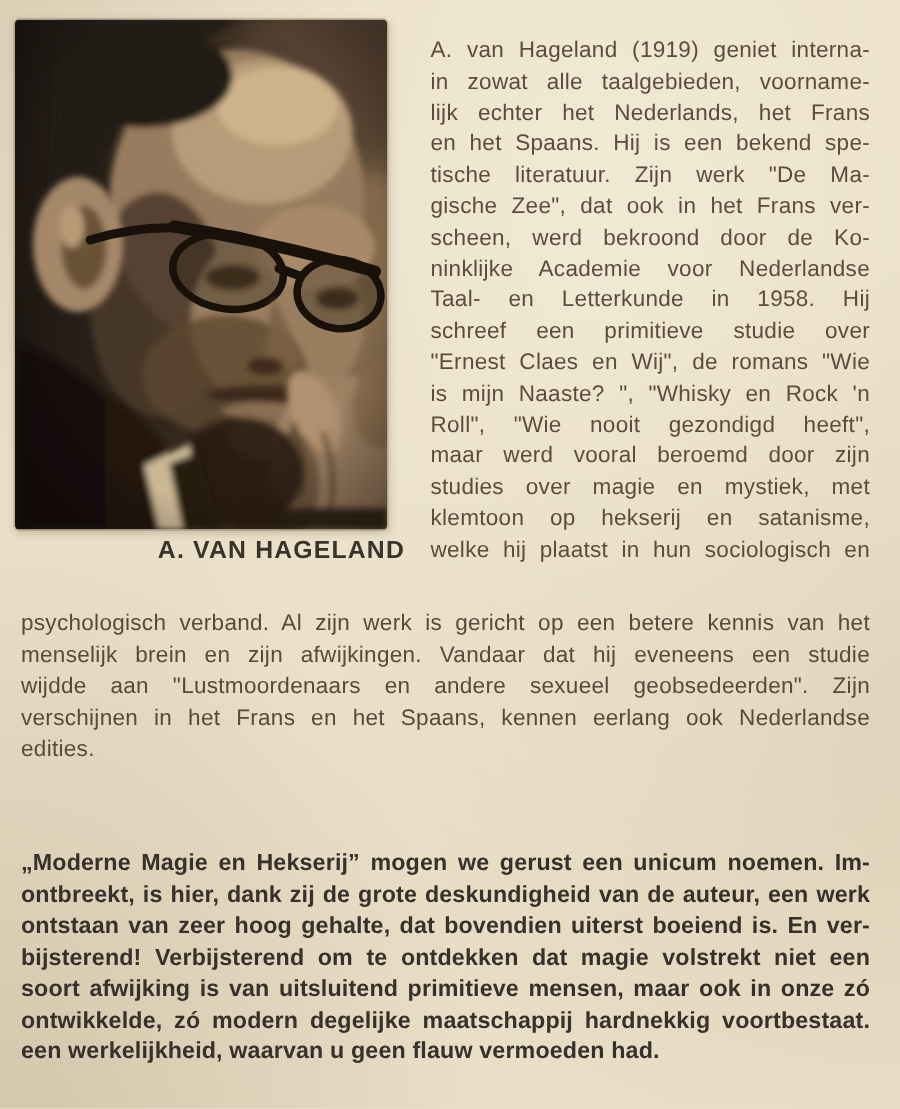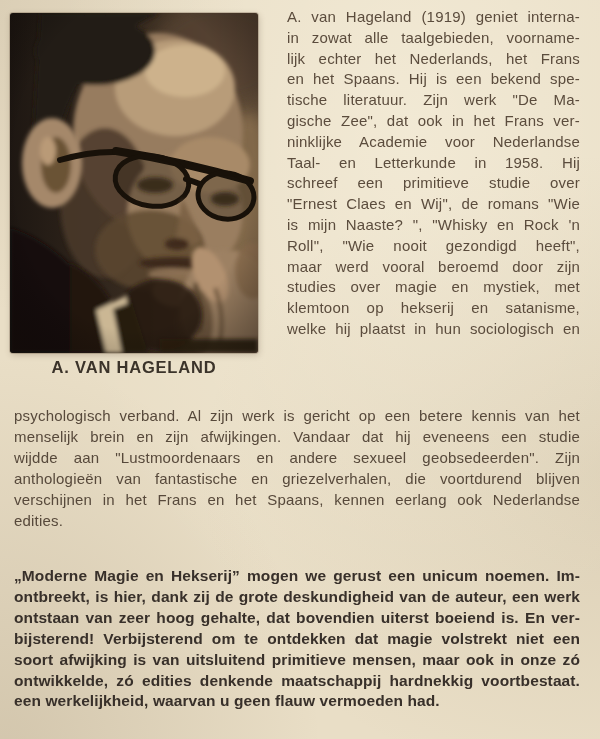--- a/index.html
+++ b/index.html
@@ -18,28 +18,28 @@
       radial-gradient(ellipse at 102% 64%, rgba(148,128,94,.14), transparent 48%),
       radial-gradient(ellipse at -2% 0%, rgba(130,110,80,.14), transparent 30%);
   }
   .photo{
     position:absolute;left:10px;top:13px;width:248px;height:340px;margin:0;
     border-radius:3px;overflow:hidden;
     box-shadow:0 0 0 1px rgba(90,72,50,.25), 1px 2px 6px rgba(80,60,40,.25);
   }
   .photo svg{display:block;width:248px;height:340px;}
   .caption{
-    position:absolute;left:10px;top:358px;width:248px;
-    text-align:center;
+    position:absolute;left:22px;top:358px;width:248px;
+    text-align:right;
     font-weight:700;font-size:16.5px;letter-spacing:.8px;
     color:#3b332a;
   }
   .textline{display:block;}
   .bio-col{
-    position:absolute;left:287px;top:7px;width:293px;
+    position:absolute;left:287px;top:24px;width:293px;
     font-size:15px;line-height:20.8px;letter-spacing:.2px;
     color:#5b4c3d;
   }
   .bio-full{
     position:absolute;left:14px;top:405px;width:566px;
     font-size:15px;line-height:21px;letter-spacing:.2px;
     color:#57493b;
   }
   .blurb{
     position:absolute;left:14px;top:546px;width:566px;
@@ -144,44 +144,44 @@
 
   <div class="caption">A. VAN HAGELAND</div>
 
   <div class="bio-col justify">
       <span class="textline">A. van Hageland (1919) geniet interna-</span>
       <span class="textline">in zowat alle taalgebieden, voorname-</span>
       <span class="textline">lijk echter het Nederlands, het Frans</span>
       <span class="textline">en het Spaans. Hij is een bekend spe-</span>
       <span class="textline">tische literatuur. Zijn werk "De Ma-</span>
       <span class="textline">gische Zee", dat ook in het Frans ver-</span>
+      <span class="textline">scheen, werd bekroond door de Ko-</span>
       <span class="textline">ninklijke Academie voor Nederlandse</span>
       <span class="textline">Taal- en Letterkunde in 1958. Hij</span>
       <span class="textline">schreef een primitieve studie over</span>
       <span class="textline">"Ernest Claes en Wij", de romans "Wie</span>
       <span class="textline">is mijn Naaste? ", "Whisky en Rock 'n</span>
       <span class="textline">Roll", "Wie nooit gezondigd heeft",</span>
       <span class="textline">maar werd vooral beroemd door zijn</span>
       <span class="textline">studies over magie en mystiek, met</span>
       <span class="textline">klemtoon op hekserij en satanisme,</span>
       <span class="textline">welke hij plaatst in hun sociologisch en</span>
     </div>
 
   <div class="bio-full justify justify-last-left">
       <span class="textline">psychologisch verband. Al zijn werk is gericht op een betere kennis van het</span>
       <span class="textline">menselijk brein en zijn afwijkingen. Vandaar dat hij eveneens een studie</span>
       <span class="textline">wijdde aan "Lustmoordenaars en andere sexueel geobsedeerden". Zijn</span>
-      <span class="textline">anthologieën van fantastische en griezelverhalen, die voortdurend blijven</span>
       <span class="textline">verschijnen in het Frans en het Spaans, kennen eerlang ook Nederlandse</span>
       <span class="textline">edities.</span>
     </div>
 
   <div class="blurb justify justify-last-left">
       <span class="textline">„Moderne Magie en Hekserij” mogen we gerust een unicum noemen. Im-</span>
       <span class="textline">ontbreekt, is hier, dank zij de grote deskundigheid van de auteur, een werk</span>
       <span class="textline">ontstaan van zeer hoog gehalte, dat bovendien uiterst boeiend is. En ver-</span>
       <span class="textline">bijsterend! Verbijsterend om te ontdekken dat magie volstrekt niet een</span>
       <span class="textline">soort afwijking is van uitsluitend primitieve mensen, maar ook in onze zó</span>
-      <span class="textline">ontwikkelde, zó edities denkende maatschappij hardnekkig voortbestaat.</span>
+      <span class="textline">ontwikkelde, zó modern degelijke maatschappij hardnekkig voortbestaat.</span>
       <span class="textline">een werkelijkheid, waarvan u geen flauw vermoeden had.</span>
     </div>
 
 </div>
 
 </body></html>

